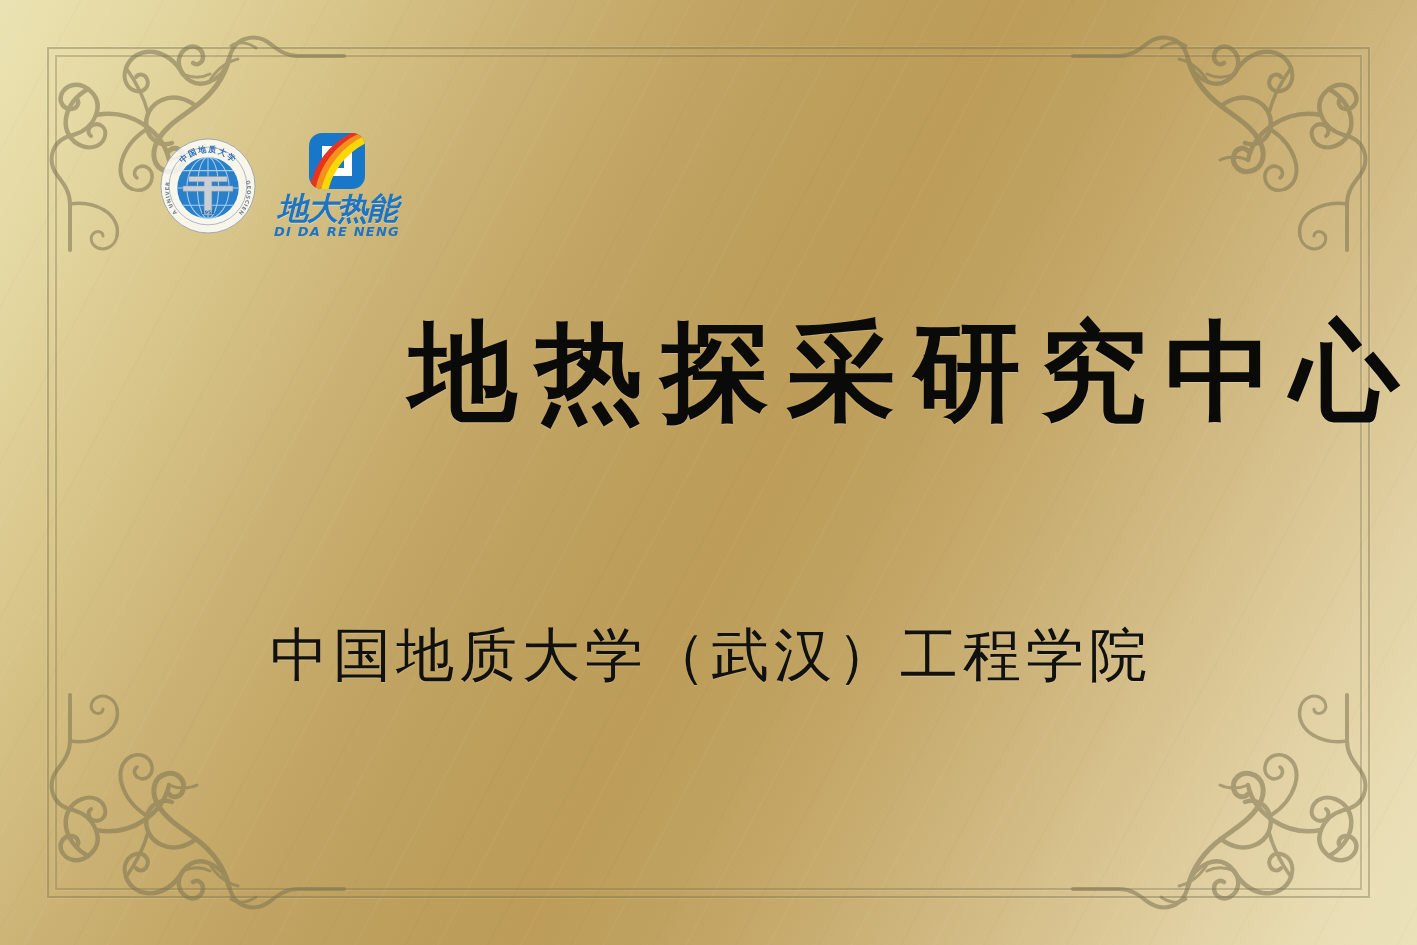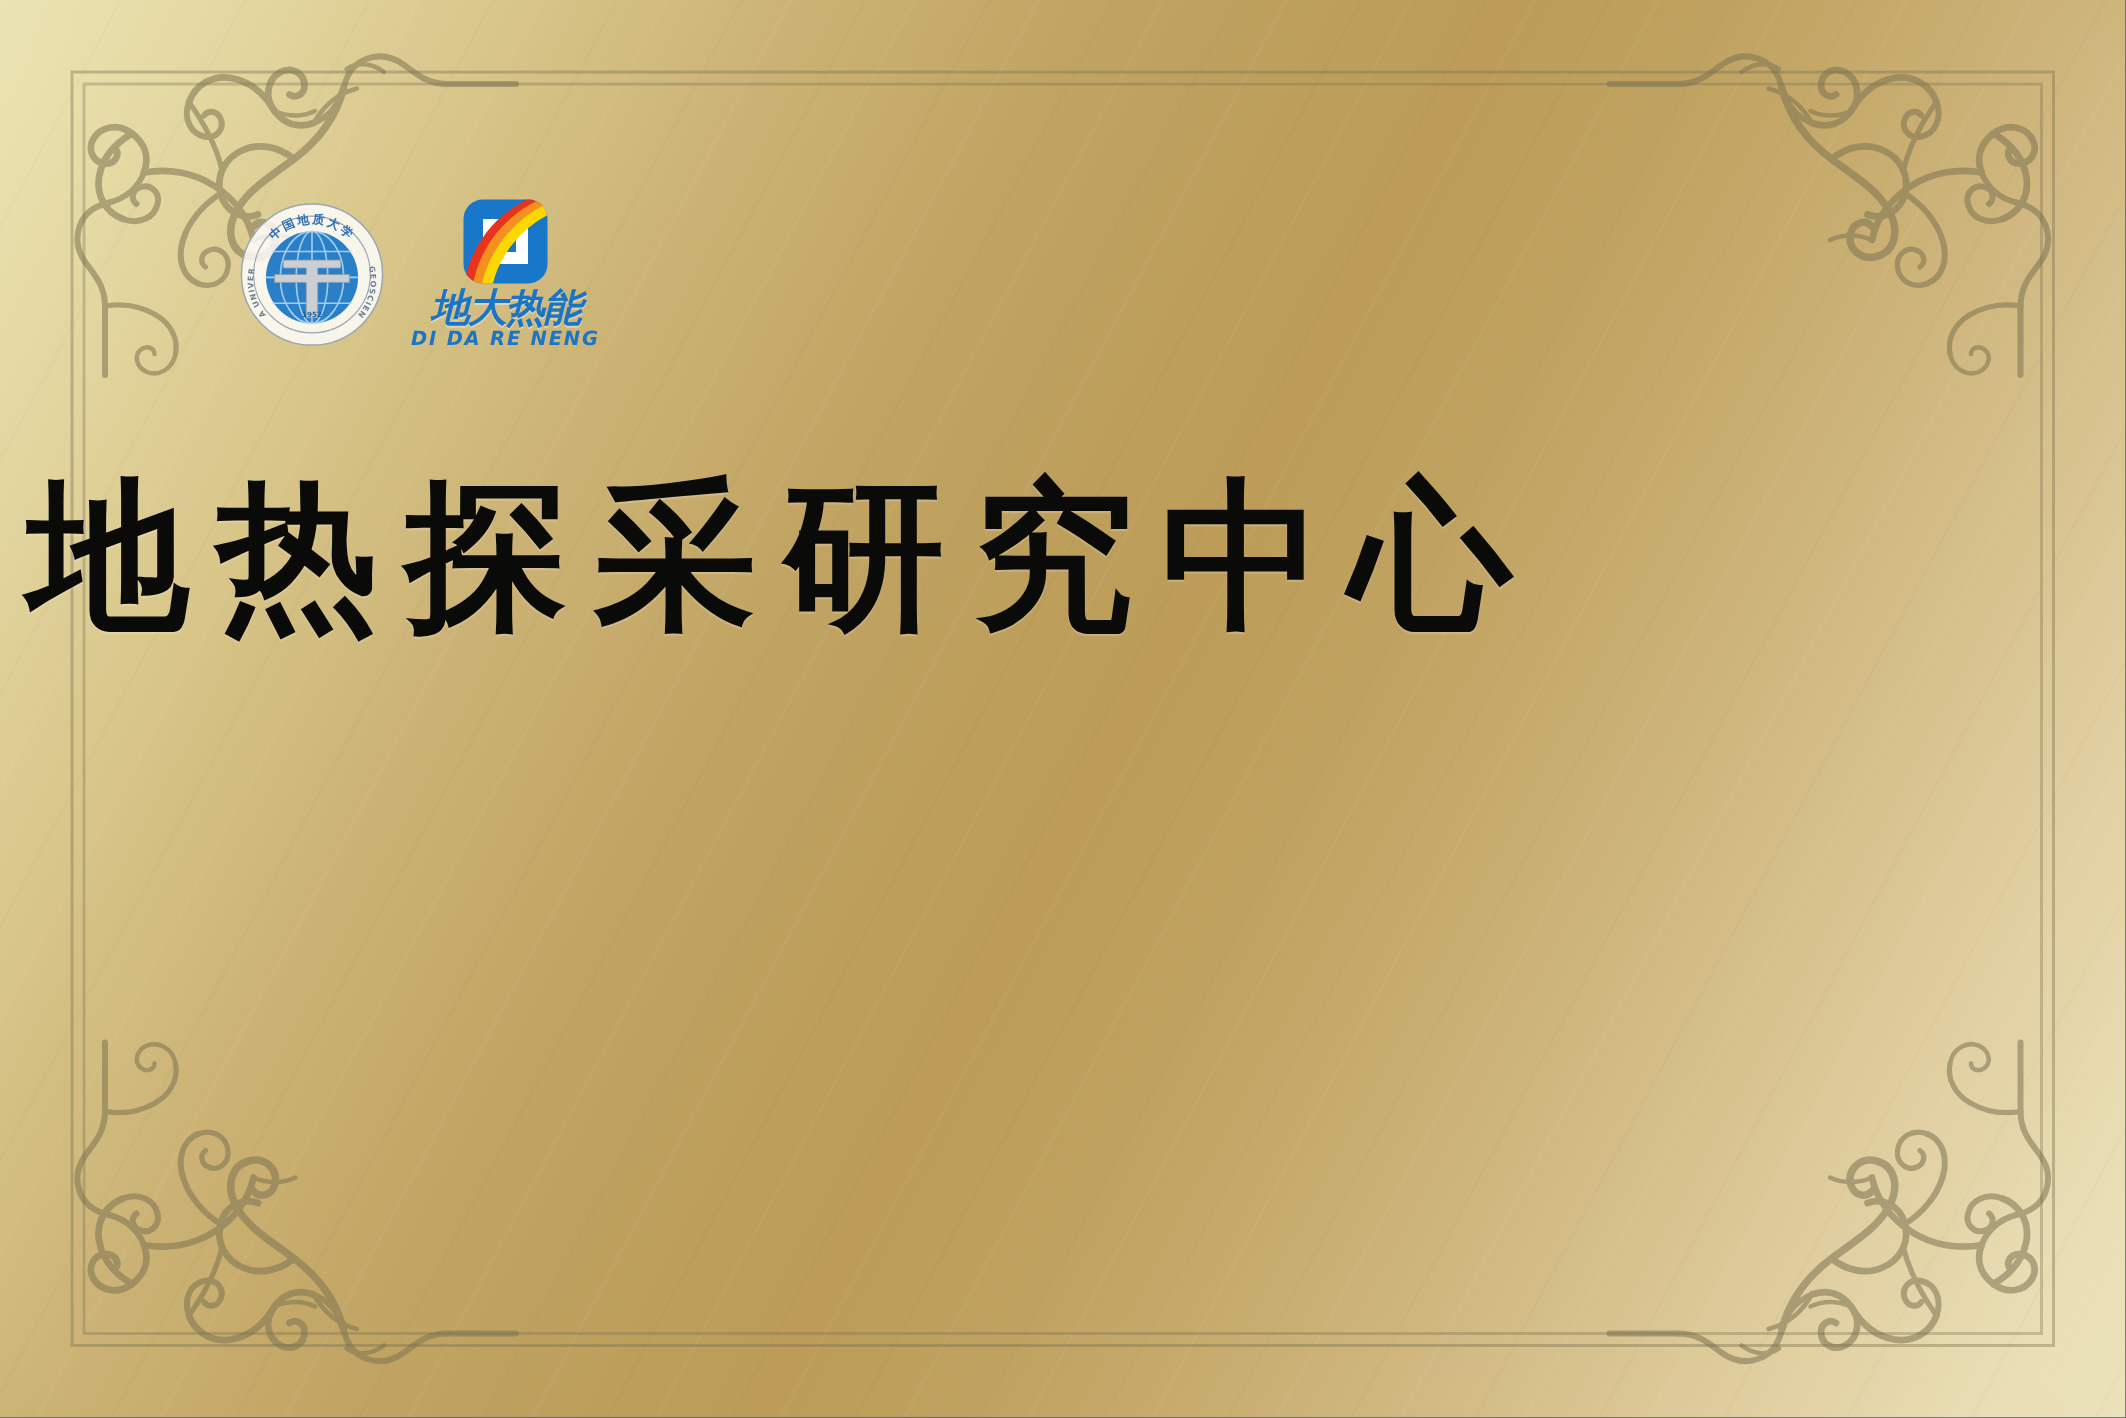--- a/index.html
+++ b/index.html
@@ -98,21 +98,21 @@
   #ddrn-block {
     display: flex;
     flex-direction: column;
     align-items: center;
     gap: 0px;
   }
   #ddrn-mark { width: 62px; height: 60px; display: block; }
   #ddrn-cn {
     font-weight: bold;
     font-style: italic;
-    font-size: 26px;
+    font-size: 31px;
     line-height: 1.0;
     color: #1c74c4;
     letter-spacing: -1px;
     margin-top: 1px;
     text-shadow: 0 1px 0 rgba(255,255,255,0.35);
   }
   #ddrn-en {
     font-weight: bold;
     font-style: italic;
     font-size: 13px;
@@ -120,21 +120,21 @@
     color: #1c74c4;
     letter-spacing: 1.2px;
     margin-top: 1px;
   }
 
   
   #title {
     position: absolute;
     left: 0; right: 0;
     top: 318px;
-    text-align: left;
+    text-align: right;
     font-family: "DejaVu Sans", "Liberation Sans", sans-serif;
     font-weight: bold;
     font-size: 108px;
     line-height: 1.0;
     letter-spacing: 18px;
     text-indent: 18px;
     color: #0a0a08;
     text-shadow: 0 1px 1px rgba(255,255,255,0.22);
   }
   #subtitle {
@@ -394,15 +394,16 @@
       </svg>
       <div id="ddrn-cn">地大热能</div>
       <div id="ddrn-en">DI DA RE NENG</div>
     </div>
 
   </div>
 
   <div id="title">地热探采研究中心</div>
 
   <div id="subtitle">
+    <div class="sub-line line1">中国地质大学（武汉）工程学院</div>
   </div>
 
 </div>
 
 </body></html>

